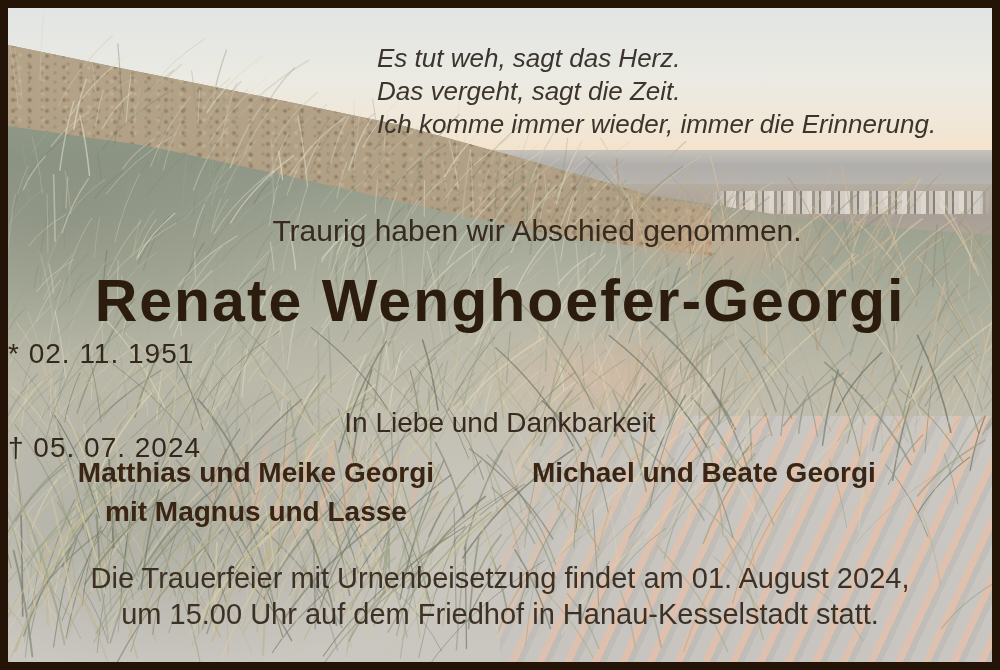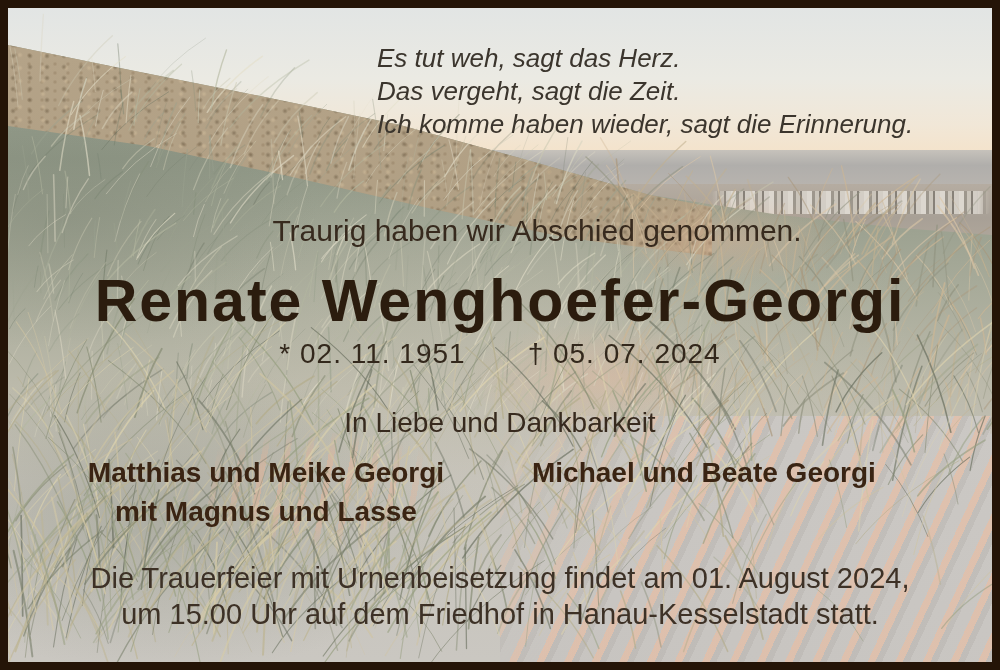--- a/index.html
+++ b/index.html
@@ -58,23 +58,23 @@
   #grass{left:0;top:0;width:984px;height:654px;z-index:9;}
   #grass path{fill:none;stroke-linecap:round;}
 
   .textlayer{position:absolute;inset:0;z-index:20;color:#3a2d21;padding-left:8px;}
   .textlayer>*{position:absolute;}
   .quote{left:369px;top:34px;font-size:26px;line-height:33px;font-style:italic;color:#3b352d;}
   .intro{left:0;top:206px;width:100%;text-align:center;font-size:30px;color:#372a1e;margin-left:37px;}
   .name{left:0;top:259px;width:100%;text-align:center;font-size:59px;font-weight:700;
         letter-spacing:2px;color:#2b1c0e;}
   .dates{left:0;top:330px;width:100%;display:flex;justify-content:center;gap:62px;
-        font-size:28px;letter-spacing:1px;color:#33281c;}
+        font-size:28px;letter-spacing:1px;color:#33281c;flex-direction:column;}
   .closing{left:0;top:399px;width:100%;text-align:center;font-size:28px;color:#372a1e;}
-  .mourners-left{left:32px;top:445px;width:452px;text-align:center;}
+  .mourners-left{left:22px;top:445px;width:452px;text-align:center;}
   .mourners-right{left:524px;top:445px;width:426px;text-align:left;}
   .mourners-left div,.mourners-right div{font-size:28px;font-weight:700;line-height:39px;color:#3a2413;}
   .footer{left:0;top:552px;width:100%;text-align:center;font-size:29px;line-height:36px;color:#3d3126;}
 </style>
 </head>
 <body>
 
 <div class="stage">
   <div class="photo">
     <div class="sky"></div>
@@ -1595,21 +1595,21 @@
         <path d="M133.3,581.1 q6.2,-54.4 17.7,-99.0" stroke="#767c68" stroke-width="1.59" opacity="0.74"></path>
         <path d="M296.0,571.5 q27.8,-43.4 79.4,-79.0" stroke="#9aa184" stroke-width="0.86" opacity="0.58"></path>
         <path d="M211.4,656.9 q20.9,-62.0 59.8,-112.6" stroke="#d6cba6" stroke-width="1.89" opacity="0.60"></path>
       </svg>
   </div>
 
   <div class="textlayer">
     <div class="quote">
       <div>Es tut weh, sagt das Herz.</div>
       <div>Das vergeht, sagt die Zeit.</div>
-      <div>Ich komme haben wieder, sagt die Erinnerung.</div>
+      <div>Ich komme immer wieder, immer die Erinnerung.</div>
     </div>
     <div class="intro">Traurig haben wir Abschied genommen.</div>
     <div class="name">Renate Wenghoefer-Georgi</div>
     <div class="dates">
       <span>* 02. 11. 1951</span>
       <span>† 05. 07. 2024</span>
     </div>
     <div class="closing">In Liebe und Dankbarkeit</div>
     <div class="mourners-left">
       <div>Matthias und Meike Georgi</div>

